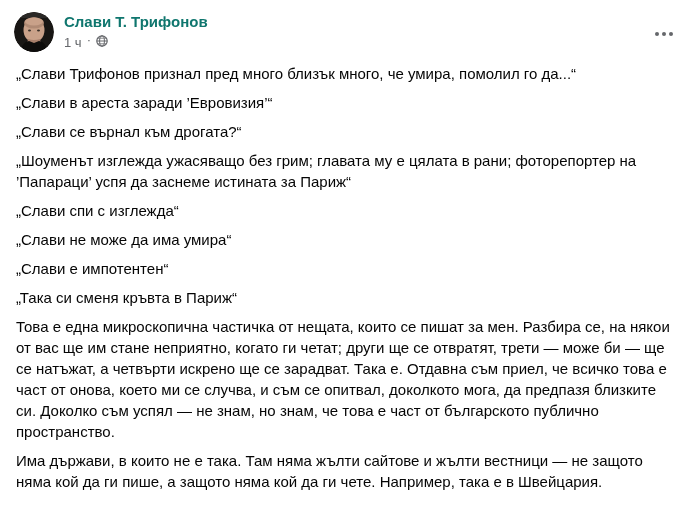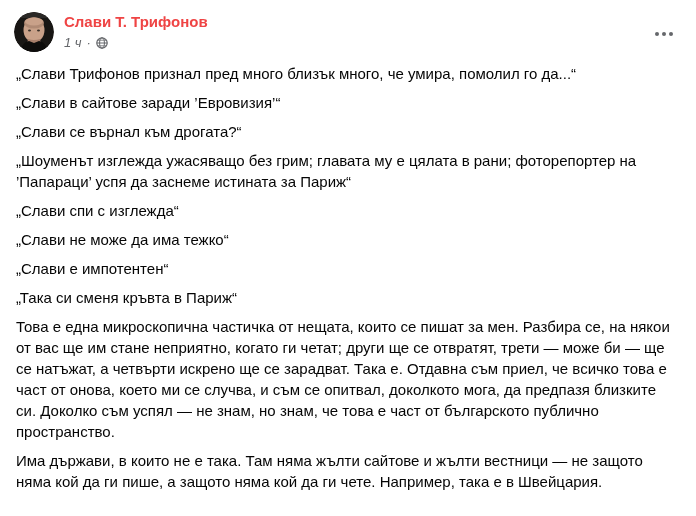--- a/index.html
+++ b/index.html
@@ -31,33 +31,31 @@
     cursor: pointer;
   }
   .header-info {
     margin-left: 10px;
     display: flex;
     flex-direction: column;
   }
   .author-name {
     font-size: 15px;
     font-weight: 700;
-    color: #ef4444;
+    color: #0f766e;
     line-height: 19px;
     cursor: pointer;
   }
   .meta-row {
     display: flex;
-    align-items: center;
     gap: 5px;
     margin-top: 4px;
     color: #65676b;
     font-size: 13px;
     line-height: 15px;
-    font-style: italic;
   }
   .meta-dot {
     font-size: 13px;
     line-height: 10px;
   }
   .globe-icon {
     display: inline-flex;
     width: 12px;
     height: 12px;
   }
@@ -141,24 +139,24 @@
     <button class="menu-button" aria-label="More options">
       <span></span>
       <span></span>
       <span></span>
     </button>
 
   </div>
 
   <div class="post-body">
       <p>„Слави Трифонов признал пред много близък много, че умира, помолил го да...“</p>
-      <p>„Слави в сайтове заради ’Евровизия’“</p>
+      <p>„Слави в ареста заради ’Евровизия’“</p>
       <p>„Слави се върнал към дрогата?“</p>
       <p>„Шоуменът изглежда ужасяващо без грим; главата му е цялата в рани; фоторепортер на ’Папараци’ успя да заснеме истината за Париж“</p>
       <p>„Слави спи с изглежда“</p>
-      <p>„Слави не може да има тежко“</p>
+      <p>„Слави не може да има умира“</p>
       <p>„Слави е импотентен“</p>
       <p>„Така си сменя кръвта в Париж“</p>
       <p>Това е една микроскопична частичка от нещата, които се пишат за мен. Разбира се, на някои от вас ще им стане неприятно, когато ги четат; други ще се отвратят, трети — може би — ще се натъжат, а четвърти искрено ще се зарадват. Така е. Отдавна съм приел, че всичко това е част от онова, което ми се случва, и съм се опитвал, доколкото мога, да предпазя близките си. Доколко съм успял — не знам, но знам, че това е част от българското публично пространство.</p>
       <p>Има държави, в които не е така. Там няма жълти сайтове и жълти вестници — не защото няма кой да ги пише, а защото няма кой да ги чете. Например, така е в Швейцария.</p>
     </div>
 
 </div>
 
 </body></html>

